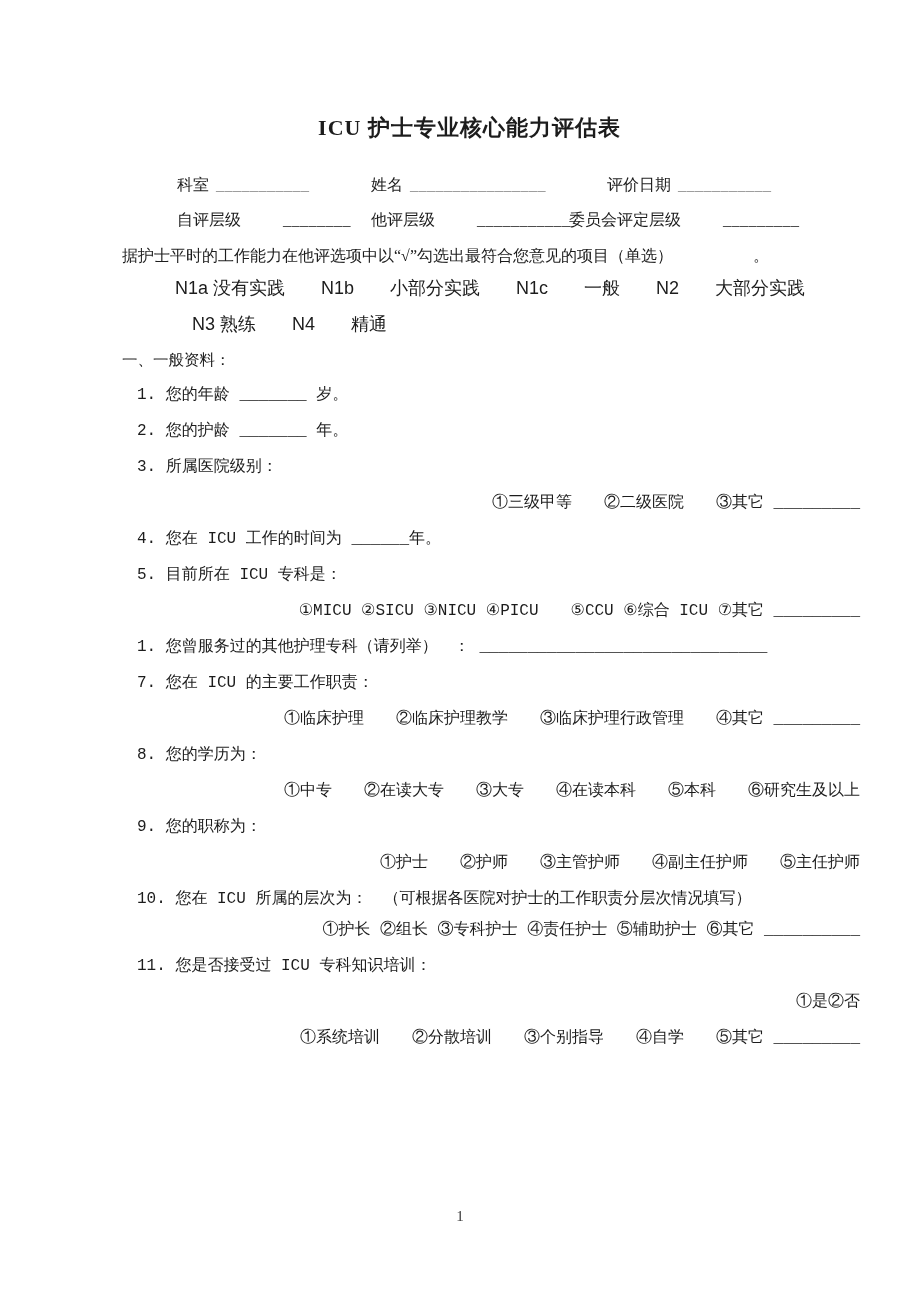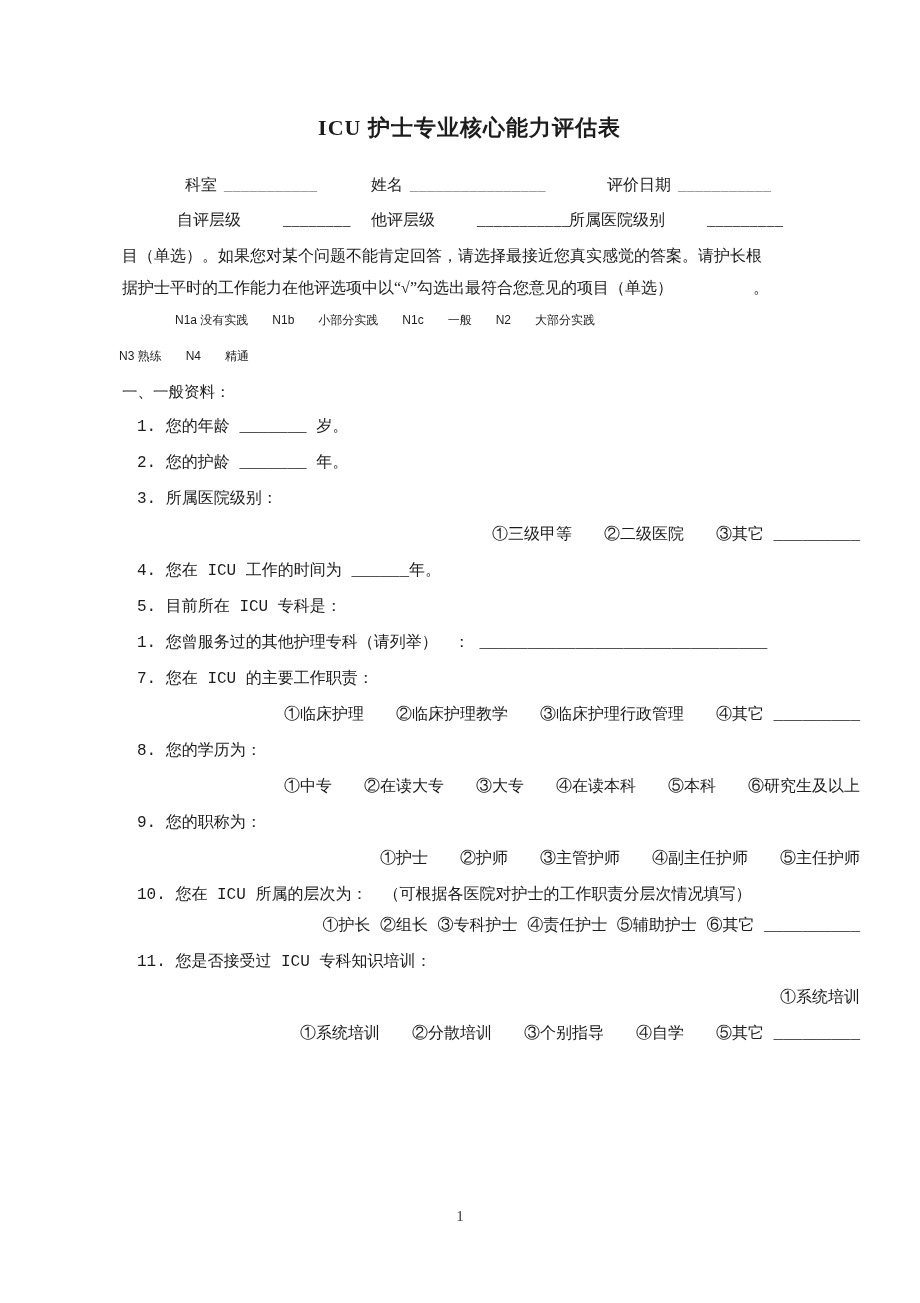--- a/index.html
+++ b/index.html
@@ -22,45 +22,45 @@
     text-align: center;
     margin: 0 40px 31px 0;
     letter-spacing: 1px;
   }
   .info-row {
     position: relative;
     height: 35px;
     font-size: 16px;
   }
   .info-row .fld { position: absolute; top: 0; white-space: nowrap; }
-  .row1 .f1 { left: 66px; }
+  .row1 .f1 { left: 58px; }
   .row1 .f2 { left: 252px; }
   .row1 .f3 { left: 488px; }
   .row2 .f1 { left: 58px; }
   .row2 .f2 { left: 252px; }
   .row2 .f3 { left: 450px; }
   .blank { margin-left: 7px; letter-spacing: 0.5px; }
   .row1 .blank { color: #8e8e8e; }
   .row2 .blank { color: #2e2e2e; margin-left: 42px; }
   .intro-line {
     font-size: 16px;
     line-height: 21px;
     margin: 0 0 11px 3px;
     white-space: nowrap;
   }
   .intro-1 { margin-top: 3px; text-indent: 48px; }
   .legend {
     font-family: "Liberation Sans", "DejaVu Sans", sans-serif;
-    font-size: 12px;
+    font-size: 18px;
     line-height: 22px;
     margin-bottom: 14px;
     white-space: nowrap;
   }
   .legend-1 { margin-top: 8px; margin-left: 56px; }
-  .legend-2 { }
+  .legend-2 { margin-left: 73px; }
   .section-heading {
     font-size: 15.5px;
     line-height: 21px;
     margin: 0 0 15px 3px;
   }
   .line {
     font-size: 16px;
     line-height: 21px;
     margin-bottom: 15px;
     white-space: nowrap;
@@ -89,45 +89,45 @@
 
   <div class="info-row row1">
     <span class="fld f1"><span>科室</span><span class="blank">___________</span></span>
     <span class="fld f2"><span>姓名</span><span class="blank">________________</span></span>
     <span class="fld f3"><span>评价日期</span><span class="blank">___________</span></span>
   </div>
 
   <div class="info-row row2">
     <span class="fld f1"><span>自评层级</span><span class="blank">________</span></span>
     <span class="fld f2"><span>他评层级</span><span class="blank">___________</span></span>
-    <span class="fld f3"><span>所属医院级别</span><span class="blank">_________</span></span>
+    <span class="fld f3"><span>委员会评定层级</span><span class="blank">_________</span></span>
   </div>
 
-  <p class="intro-line">目（单选）。如果您对某个问题不能肯定回答，请选择最接近您真实感觉的答案。请护长根</p>
   <p class="intro-line">据护士平时的工作能力在他评选项中以“√”勾选出最符合您意见的项目（单选）　　　　　。</p>
 
   <p class="legend legend-1">N1a 没有实践　　N1b　　小部分实践　　N1c　　一般　　N2　　大部分实践</p>
   <p class="legend legend-2">N3 熟练　　N4　　精通</p>
 
   <p class="section-heading">一、一般资料：</p>
 
   <p class="line q">1. 您的年龄 _______ 岁。</p>
   <p class="line q">2. 您的护龄 _______ 年。</p>
   <p class="line q mt-6">3.  所属医院级别：</p>
   <p class="line opt">①三级甲等　　②二级医院　　③其它 _________</p>
   <p class="line q">4.  您在 ICU 工作的时间为  ______年。</p>
   <p class="line q">5. 目前所在 ICU 专科是：</p>
+  <p class="line opt">①MICU ②SICU ③NICU ④PICU　　⑤CCU ⑥综合 ICU ⑦其它 _________</p>
   <p class="line q">1. 您曾服务过的其他护理专科（请列举）　： ______________________________</p>
   <p class="line q">7. 您在 ICU 的主要工作职责：</p>
   <p class="line opt">①临床护理　　②临床护理教学　　③临床护理行政管理　　④其它 _________</p>
   <p class="line q">8. 您的学历为：</p>
   <p class="line opt">①中专　　②在读大专　　③大专　　④在读本科　　⑤本科　　⑥研究生及以上</p>
   <p class="line q">9. 您的职称为：</p>
   <p class="line opt">①护士　　②护师　　③主管护师　　④副主任护师　　⑤主任护师</p>
   <p class="line q mt-5">10.  您在 ICU 所属的层次为：　（可根据各医院对护士的工作职责分层次情况填写）</p>
   <p class="line opt tight">①护长 ②组长 ③专科护士 ④责任护士 ⑤辅助护士 ⑥其它 __________</p>
   <p class="line q">11. 您是否接受过 ICU 专科知识培训：</p>
-  <p class="line opt">①系统培训</p>
+  <p class="line opt">①是②否</p>
   <p class="line opt">①系统培训　　②分散培训　　③个别指导　　④自学　　⑤其它 _________</p>
 
   <div class="page-number">1</div>
 
 </div>
 
 </body></html>

